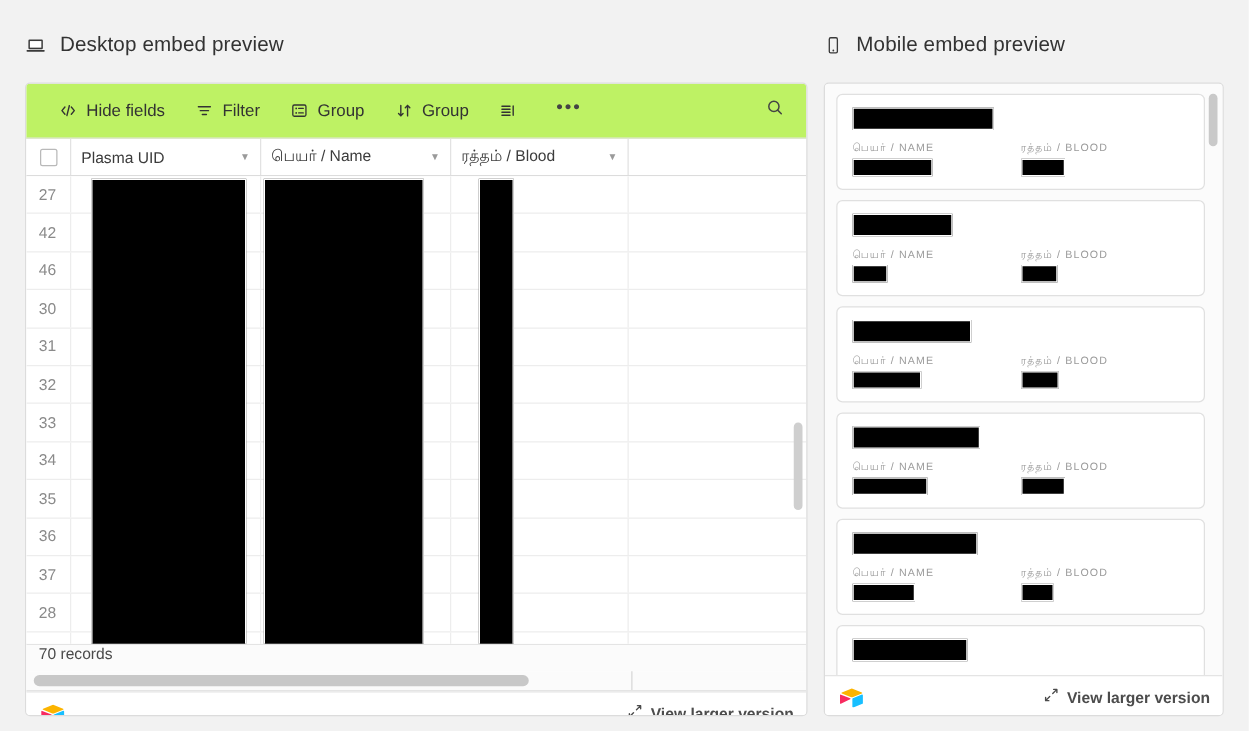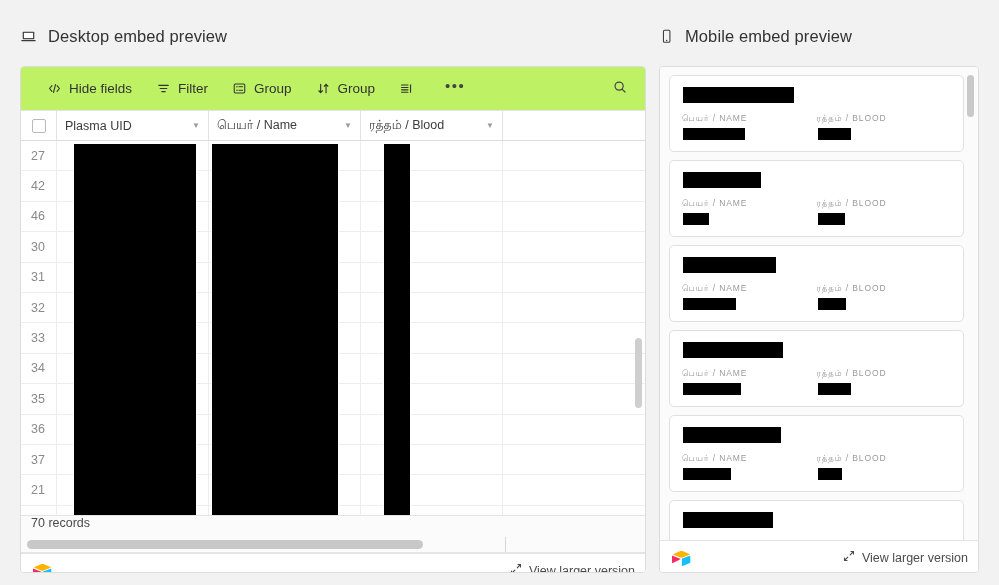--- a/index.html
+++ b/index.html
@@ -257,20 +257,21 @@
   }
   .brand-logo { display: inline-flex; }
   .view-larger {
     display: flex;
     align-items: center;
     gap: 7px;
     font-size: 12.5px;
     color: #4c4c4c;
     cursor: pointer;
     white-space: nowrap;
+    font-weight: bold;
   }
 
   
   .mobile-scroll {
     position: relative;
     height: 473px;
     padding: 8px 14px 0 9px;
     box-sizing: border-box;
     overflow: hidden;
     background: #fbfbfb;
@@ -497,21 +498,21 @@
             <div class="gr-cell" style="width: 130px; border-right: none;"></div>
           </div>
           <div class="grid-row">
             <div class="gr-cell gr-num">37</div>
             <div class="gr-cell" style="width: 152px;"></div>
             <div class="gr-cell" style="width: 152px;"></div>
             <div class="gr-cell" style="width: 142px;"></div>
             <div class="gr-cell" style="width: 130px; border-right: none;"></div>
           </div>
           <div class="grid-row">
-            <div class="gr-cell gr-num">21</div>
+            <div class="gr-cell gr-num">28</div>
             <div class="gr-cell" style="width: 152px;"></div>
             <div class="gr-cell" style="width: 152px;"></div>
             <div class="gr-cell" style="width: 142px;"></div>
             <div class="gr-cell" style="width: 130px; border-right: none;"></div>
           </div>
           <div class="grid-row">
             <div class="gr-cell gr-num">39</div>
             <div class="gr-cell" style="width: 152px;"></div>
             <div class="gr-cell" style="width: 152px;"></div>
             <div class="gr-cell" style="width: 142px;"></div>

